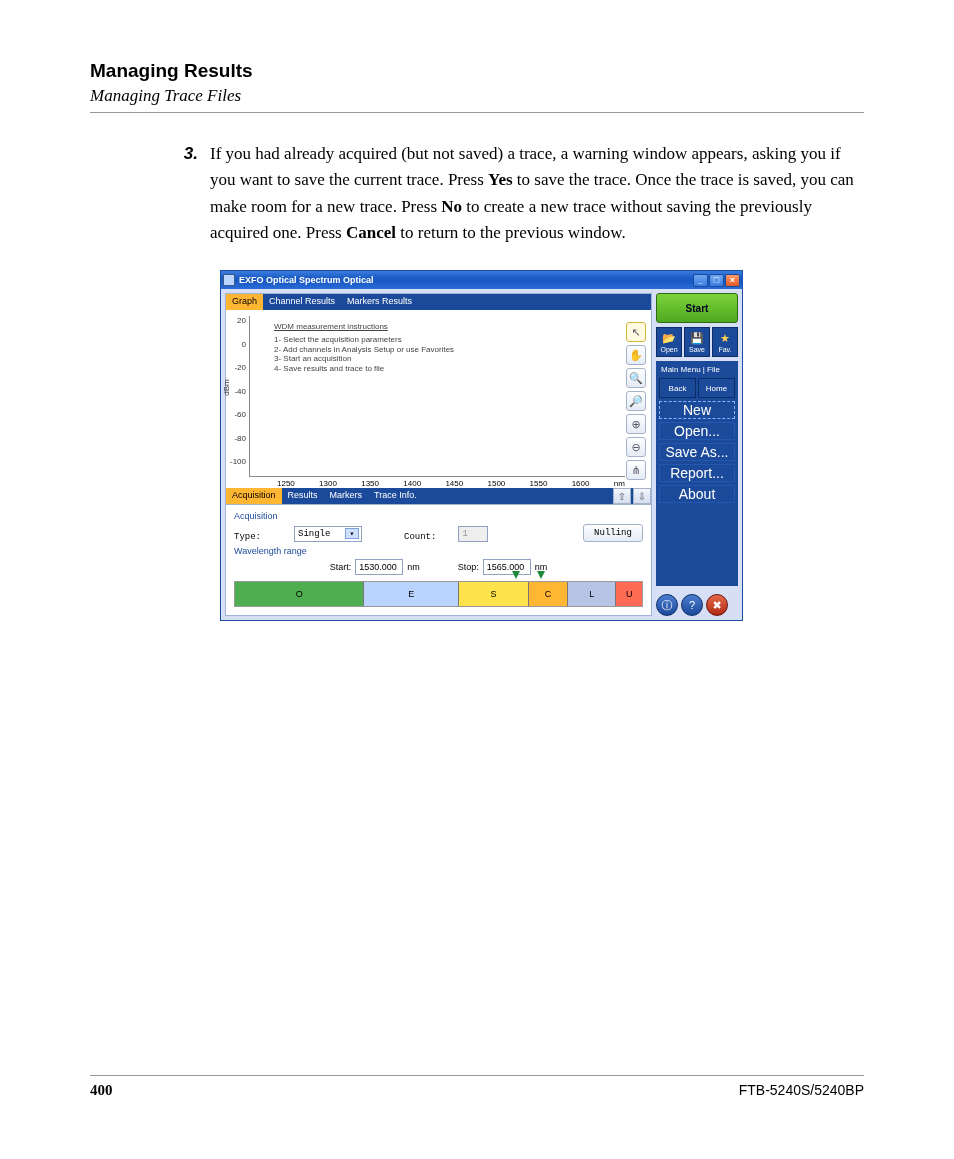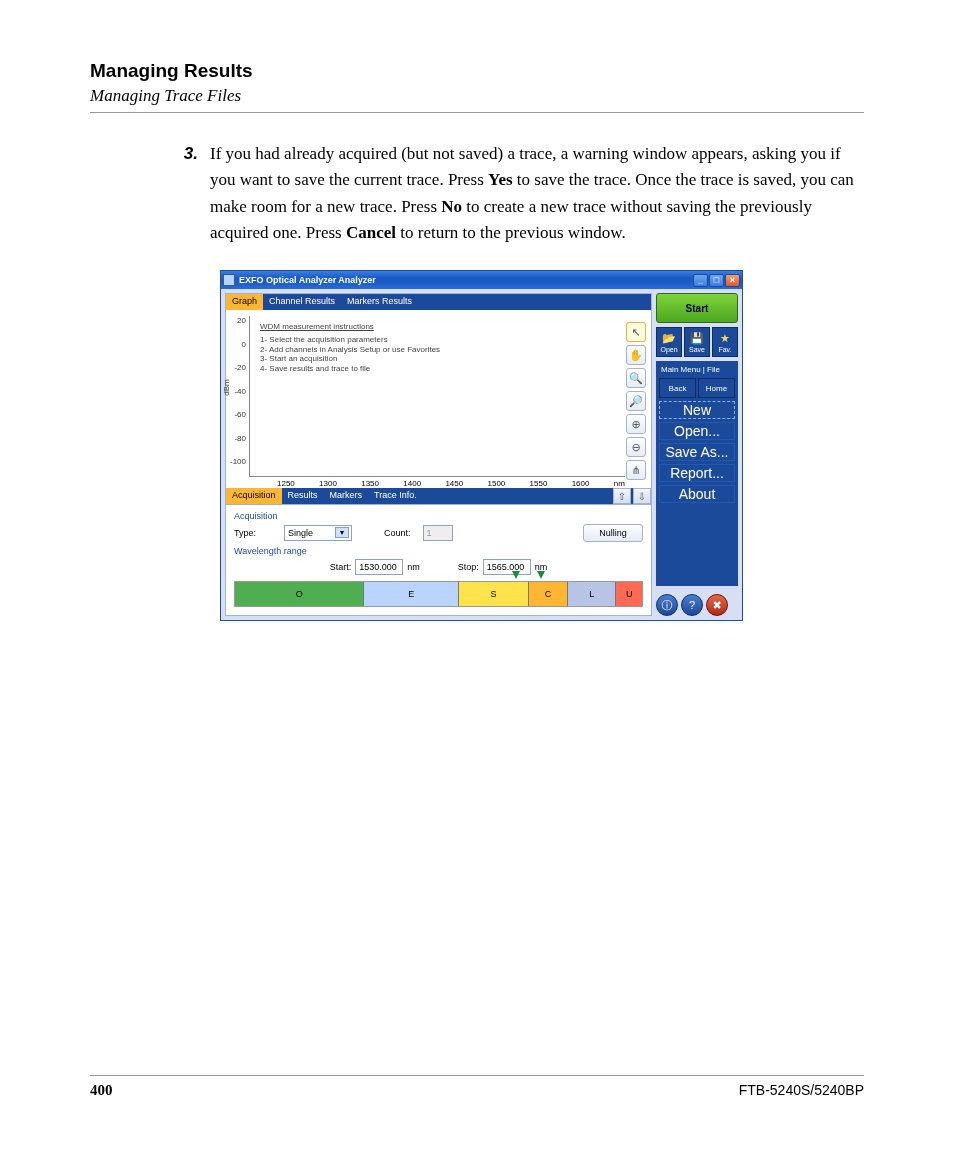--- a/index.html
+++ b/index.html
@@ -138,21 +138,21 @@
   }
   .plot {
     flex: 1;
     border-left: 1px solid #888;
     border-bottom: 1px solid #888;
     position: relative;
     height: 150px;
   }
   .instructions {
     position: absolute;
-    left: 10px; top: 6px;
+    left: 24px; top: 6px;
     font-size: 8px; color: #444;
     line-height: 1.2;
   }
   .instr-title { text-decoration: underline; margin-bottom: 3px; }
   .xaxis {
     display: flex;
     justify-content: space-between;
     font-size: 8px;
     padding: 2px 0 0 28px;
   }
@@ -192,21 +192,21 @@
     border: 1px solid #a4b3ca;
     display:flex; align-items:center; justify-content:center;
     font-size:10px; color:#556;
     margin-left:2px;
   }
   .bot-panel {
     border-top: 1px solid #a4b3ca;
     padding: 6px 8px 8px 8px;
   }
   .group-label { color: #1c4a9a; font-size: 9px; margin-bottom: 3px; }
-  .acq-row { display:flex; align-items:center; gap:12px; margin-bottom:4px; }
+  .acq-row { display:flex; align-items:flex-end; gap:22px; margin-bottom:4px;font-family:Liberation Mono, monospace; }
   .acq-row label { font-size:9px; width:38px; }
   .fld {
     height: 16px; border:1px solid #8fa2c2; background:#fff;
     font-size:9px; padding:1px 3px;
     display:inline-flex; align-items:center;
   }
   .dropdown { width: 68px; position:relative; }
   .dropdown::after {
     content:"▾"; position:absolute; right:2px; top:1px;
     background:#cfe0ff; border:1px solid #7da2d9;
@@ -312,21 +312,21 @@
     <div class="step-num">3.</div>
     <div class="step-body">
       <span>If you had already acquired (but not saved) a trace, a warning window appears, asking you if you want to save the current trace. Press </span><span class="bold">Yes</span><span> to save the trace. Once the trace is saved, you can make room for a new trace. Press </span><span class="bold">No</span><span> to create a new trace without saving the previously acquired one. Press </span><span class="bold">Cancel</span><span> to return to the previous window.</span>
     </div>
   </div>
 
   <div class="screenshot-wrap">
     <div class="app-window">
       <div class="titlebar">
         <div class="tb-icon"></div>
-        <div class="tb-title">EXFO Optical Analyzer Analyzer</div>
+        <div class="tb-title">EXFO Optical Spectrum Optical</div>
         <div class="tb-btns">
           <div class="tb-btn">_</div>
           <div class="tb-btn">□</div>
           <div class="tb-btn tb-close">×</div>
         </div>
       </div>
       <div class="client">
 
         <div class="main-area">
           <div class="top-tabs">

